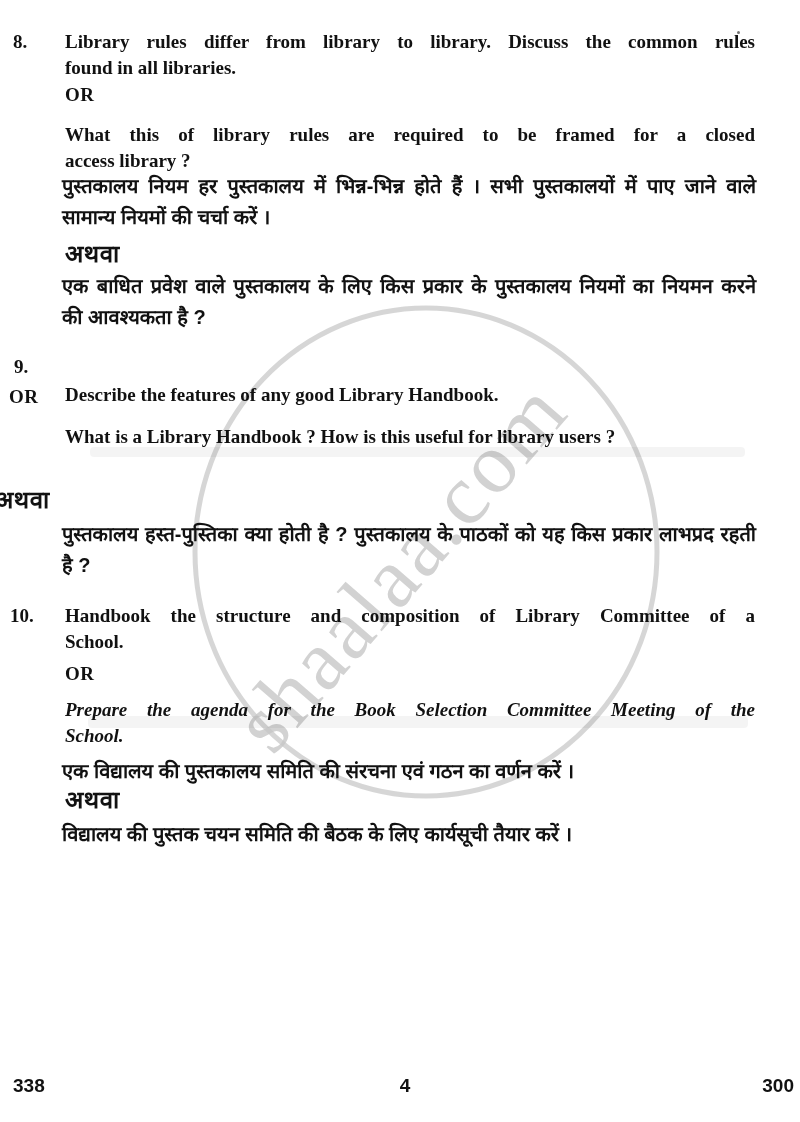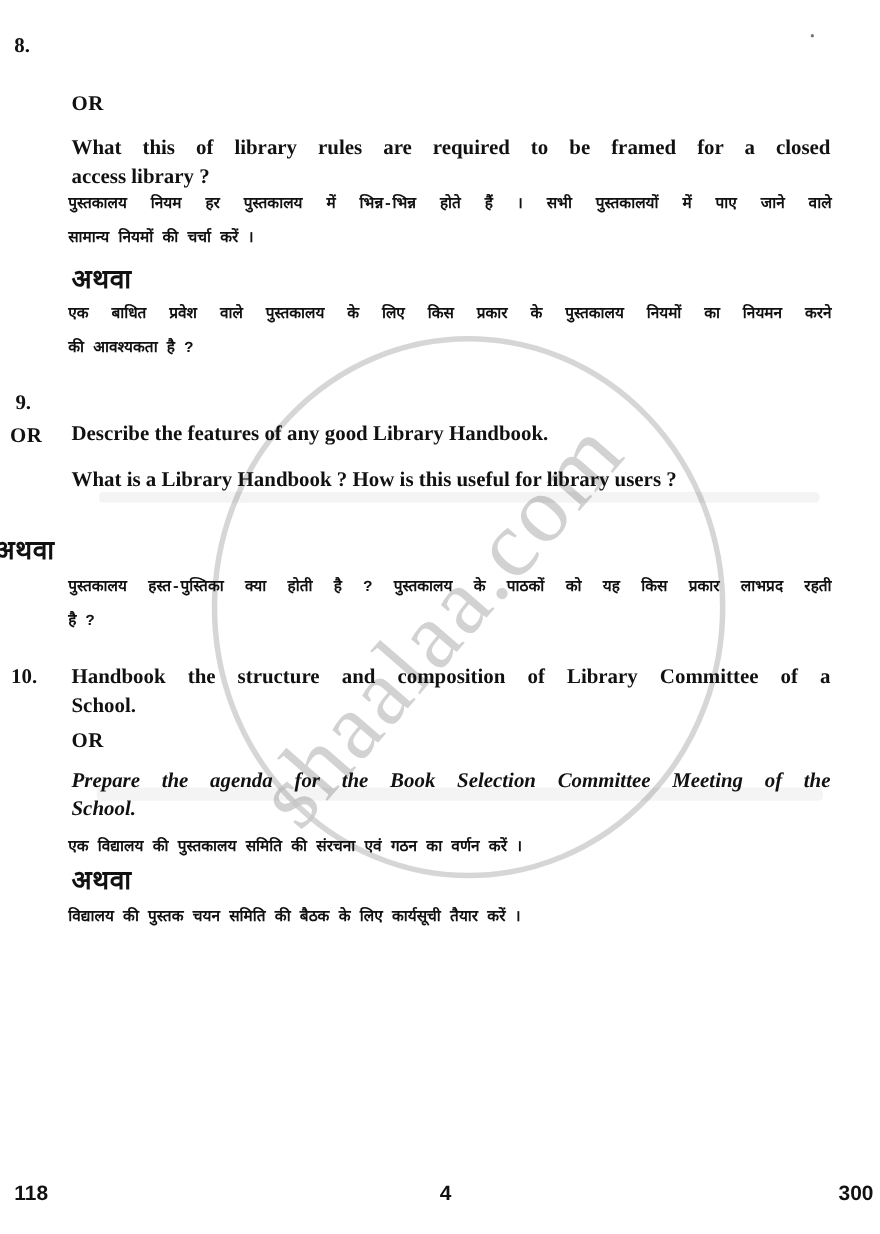--- a/index.html
+++ b/index.html
@@ -19,22 +19,22 @@
     transform:translate(-50%,-50%) rotate(-49deg);
     font-family:"Liberation Serif", serif;
     font-size:86px;font-weight:400;letter-spacing:3px;
     color:#c7c7c7;opacity:.8;white-space:nowrap;
   }
   
   .content{position:absolute;inset:0;z-index:2;}
   .blk{position:absolute;left:65px;width:690px;font-size:19px;font-weight:700;line-height:26px;}
   .blk .line{white-space:nowrap;text-align:justify;text-align-last:justify;}
   .blk .line.last{text-align-last:left;}
-  .hindi{left:62px;width:694px;font-family:Liberation Mono, monospace;
-         font-size:14px;font-weight:600;line-height:31px;}
+  .hindi{left:62px;width:694px;font-family:Liberation Sans, sans-serif;
+         font-size:20px;font-weight:600;line-height:31px;}
   .qnum{position:absolute;font-size:19px;font-weight:700;line-height:26px;}
   .orline{position:absolute;left:65px;width:690px;
           font-size:19px;font-weight:700;line-height:26px;letter-spacing:.5px;}
   .orline.hi{font-family:"DejaVu Sans", sans-serif;font-size:24px;font-weight:700;}
   .shift-or2{transform:translateX(-56px);}
   .shift-athva2{transform:translateX(-70px);}
   
   .t-q8{top:29px;} .t-or1{top:82px;} .t-q8alt{top:122px;}
   .t-q8hi{top:171px;} .t-athva1{top:241px;} .t-q8hialt{top:271px;}
   .t-q9{top:354px;margin-top:28px;} .t-or2{top:384px;} .t-q9alt{top:424px;}
@@ -65,20 +65,24 @@
     <div class="wm-text">shaalaa.com</div>
   </div>
 
   <div class="smudge sm-1"></div>
   <div class="smudge sm-2"></div>
   <div class="speck"></div>
 
   <div class="content">
 
     <div class="qnum n-q8">8.</div>
+    <div class="blk t-q8">
+        <div class="line">Library rules differ from library to library. Discuss the common rules</div>
+        <div class="line last">found in all libraries.</div>
+      </div>
     <div class="orline t-or1">OR</div>
     <div class="blk t-q8alt">
         <div class="line">What this of library rules are required to be framed for a closed</div>
         <div class="line last">access library ?</div>
       </div>
     <div class="blk hindi t-q8hi">
         <div class="line">पुस्तकालय नियम हर पुस्तकालय में भिन्न-भिन्न होते हैं । सभी पुस्तकालयों में पाए जाने वाले</div>
         <div class="line last">सामान्य नियमों की चर्चा करें ।</div>
       </div>
     <div class="orline hi t-athva1">अथवा</div>
@@ -112,18 +116,18 @@
         <div class="line last">School.</div>
       </div>
     <div class="blk hindi t-q10hi">
         <div class="line last">एक विद्यालय की पुस्तकालय समिति की संरचना एवं गठन का वर्णन करें ।</div>
       </div>
     <div class="orline hi t-athva3">अथवा</div>
     <div class="blk hindi t-q10hialt">
         <div class="line last">विद्यालय की पुस्तक चयन समिति की बैठक के लिए कार्यसूची तैयार करें ।</div>
       </div>
 
-    <div class="footer-num f-left">118</div>
+    <div class="footer-num f-left">338</div>
     <div class="footer-num f-center">4</div>
     <div class="footer-num f-right">300</div>
 
   </div>
 </div>
 
 </body></html>

